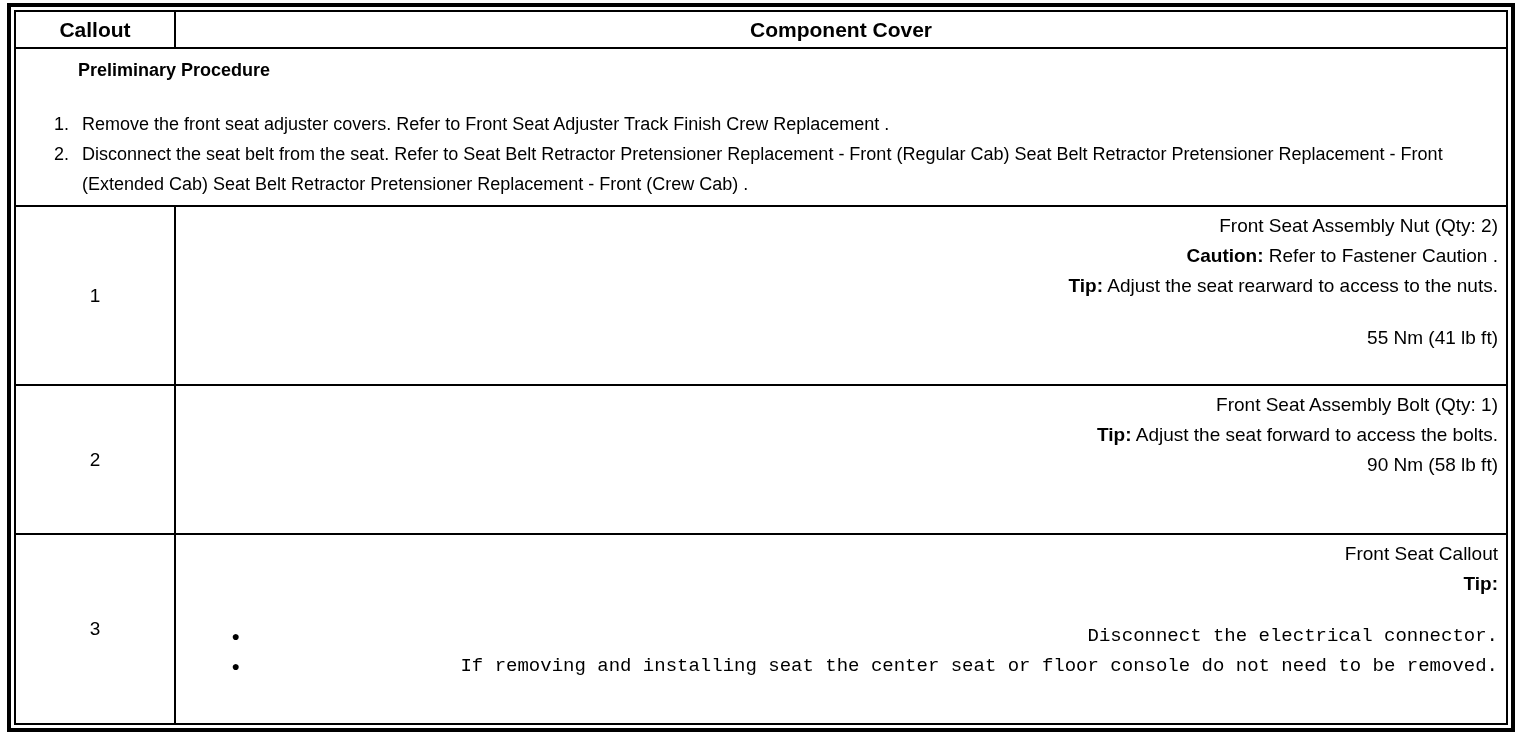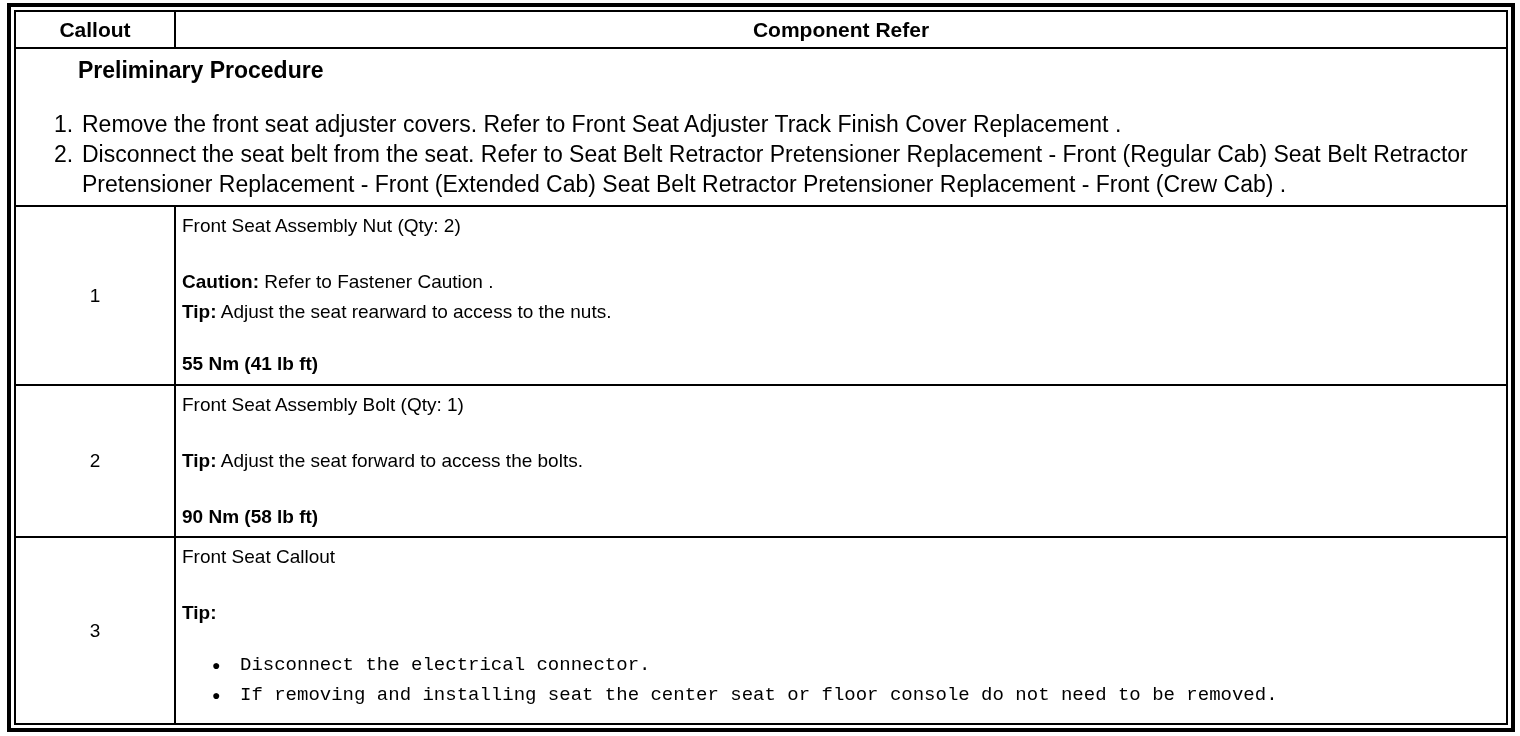--- a/index.html
+++ b/index.html
@@ -37,67 +37,68 @@
   tr.row-2 { height: 149px; }
   td.callout-cell {
     text-align: center;
     vertical-align: middle;
     font-size: 19px;
   }
   td.component-cell {
     font-size: 19px;
     line-height: 30px;
     padding: 4px 8px 4px 6px;
+    text-align: right;
   }
   td.prelim-cell {
-    font-size: 23px;
+    font-size: 18px;
     line-height: 30px;
     padding: 6px 10px 4px 38px;
     border-radius: 11px;
   }
   .prelim-title {
     font-weight: bold;
     margin-left: 24px;
     margin-bottom: 24px;
   }
   .step { display: flex; }
   .step-num { width: 28px; flex: 0 0 28px; }
   .step-text { flex: 1; }
-  .gap-top    { margin-top: 26px; }
+  .gap-top    { }
   .gap-top-sm { margin-top: 22px; }
   .bold { font-weight: bold; }
-  .torque { font-weight: bold; }
+  .torque { font-weight: normal; }
   .bullet-item { display: flex; }
   .bullet-marker {
     flex: 0 0 28px;
     width: 28px;
     padding-left: 30px;
     box-sizing: content-box;
     font-size: 14px;
   }
   .bullet-text { flex: 1; font-family: Liberation Mono, monospace; }
 </style>
 </head>
 <body>
 
 <div class="frame">
   <table class="callout-table">
 
     <tbody>
         <tr class="header-row">
       <th class="callout-col">Callout</th>
-      <th>Component Refer</th>
+      <th>Component Cover</th>
     </tr>
 
     <tr class="prelim-row">
       <td class="prelim-cell" colspan="2">
         <div class="prelim-title">Preliminary Procedure</div>
         <div class="step">
           <span class="step-num">1.</span>
-          <span class="step-text">Remove the front seat adjuster covers. Refer to Front Seat Adjuster Track Finish Cover Replacement .</span>
+          <span class="step-text">Remove the front seat adjuster covers. Refer to Front Seat Adjuster Track Finish Crew Replacement .</span>
         </div>
         <div class="step">
           <span class="step-num">2.</span>
           <span class="step-text">Disconnect the seat belt from the seat. Refer to Seat Belt Retractor Pretensioner Replacement - Front (Regular Cab) Seat Belt Retractor Pretensioner Replacement - Front (Extended Cab) Seat Belt Retractor Pretensioner Replacement - Front (Crew Cab) .</span>
         </div>
       </td>
     </tr>
 
     <tr class="row-1">
       <td class="callout-cell">1</td>

